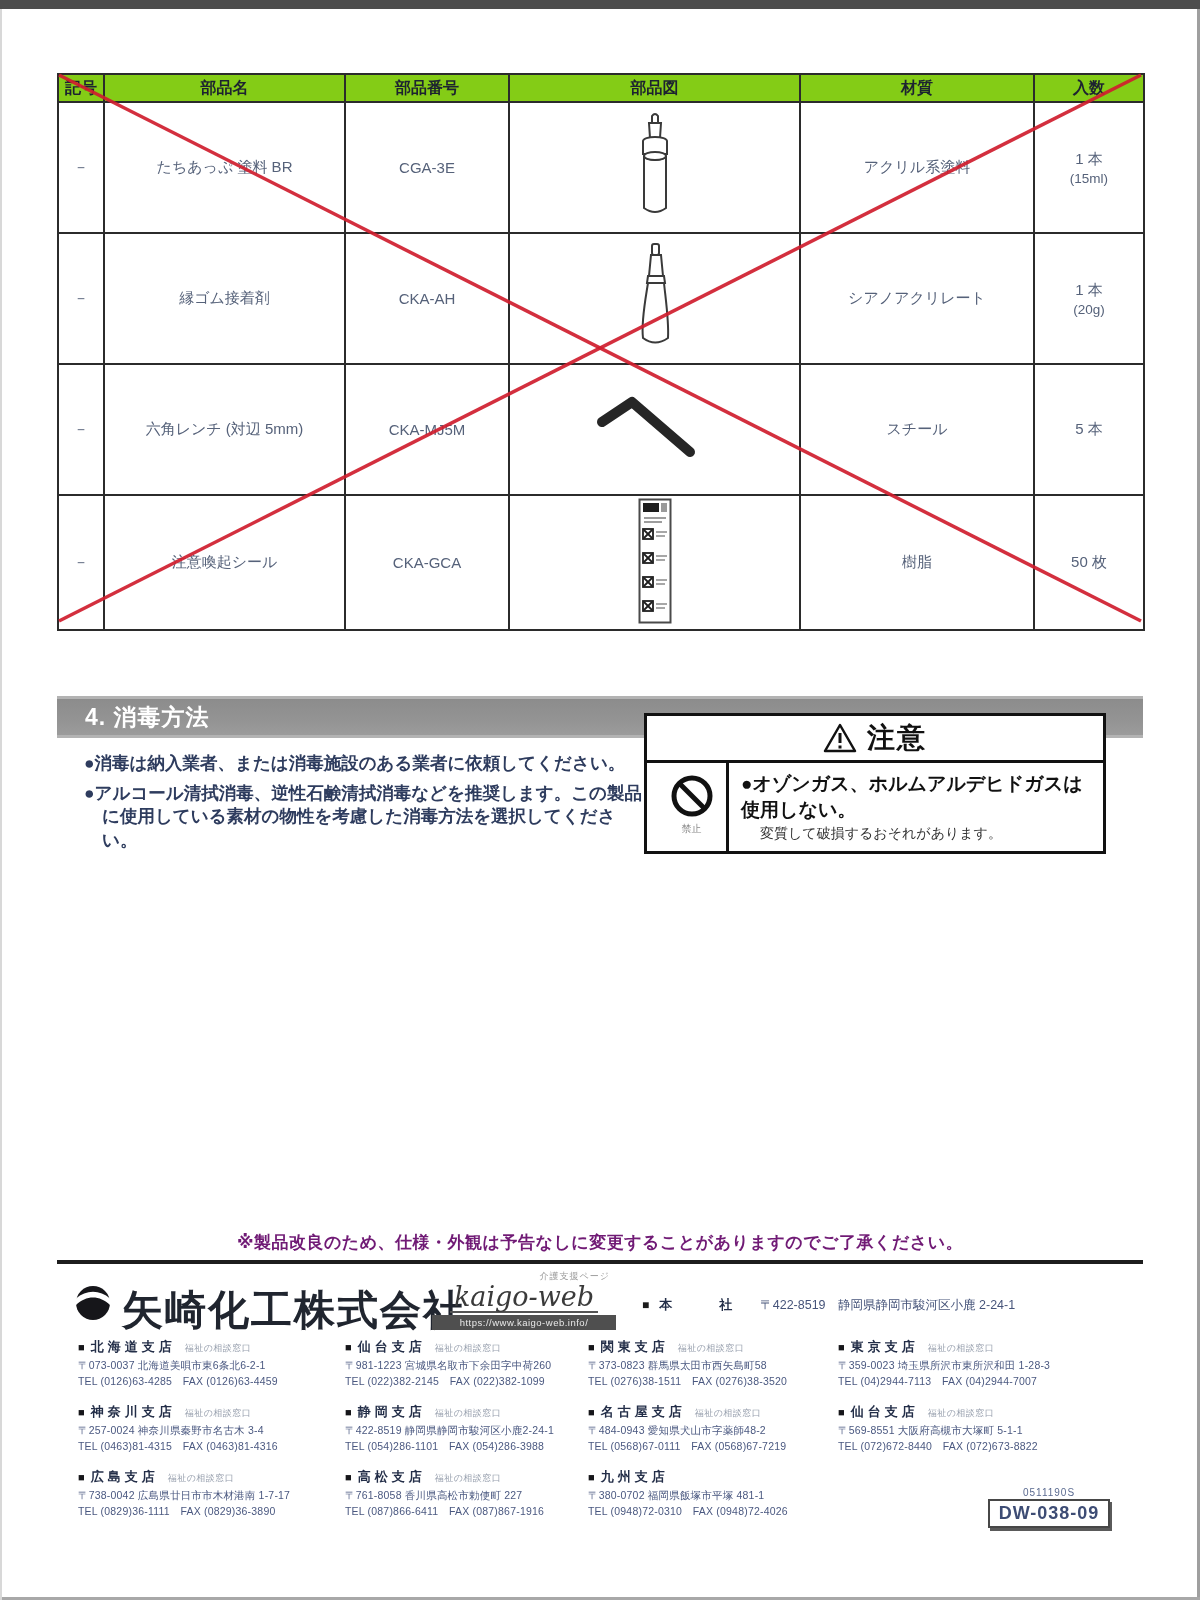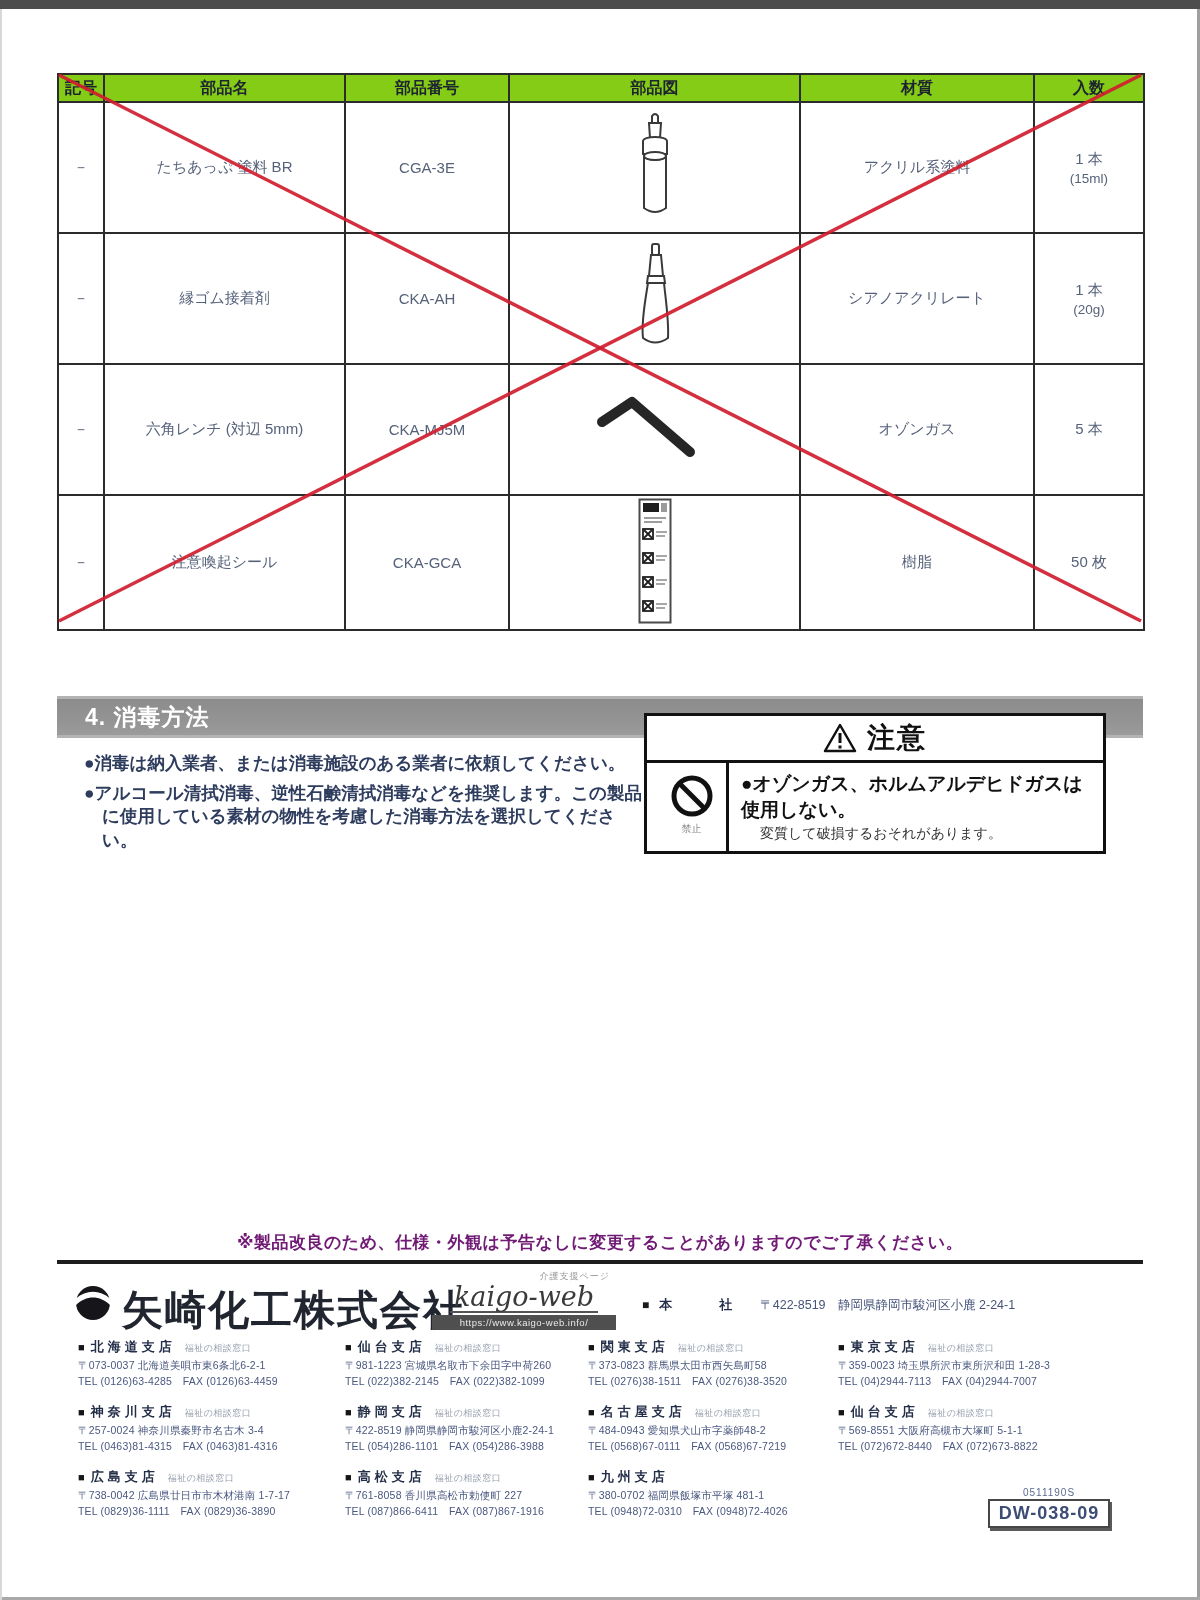--- a/index.html
+++ b/index.html
@@ -157,21 +157,21 @@
 
       <tr class="body-row">
         <td>－</td>
         <td>六角レンチ (対辺 5mm)</td>
         <td>CKA-MJ5M</td>
         <td>
           <svg width="130" height="72" viewBox="0 0 130 72">
             <path d="M12,30 L42,10 L100,60" fill="none" stroke="#262626" stroke-width="10" stroke-linecap="round" stroke-linejoin="round"></path>
           </svg>
         </td>
-        <td>オゾンガス</td>
+        <td>スチール</td>
         <td>
           <div>5 本</div>
         </td>
       </tr>
 
       <tr class="body-row">
         <td>－</td>
         <td>注意喚起シール</td>
         <td>CKA-GCA</td>
         <td>

